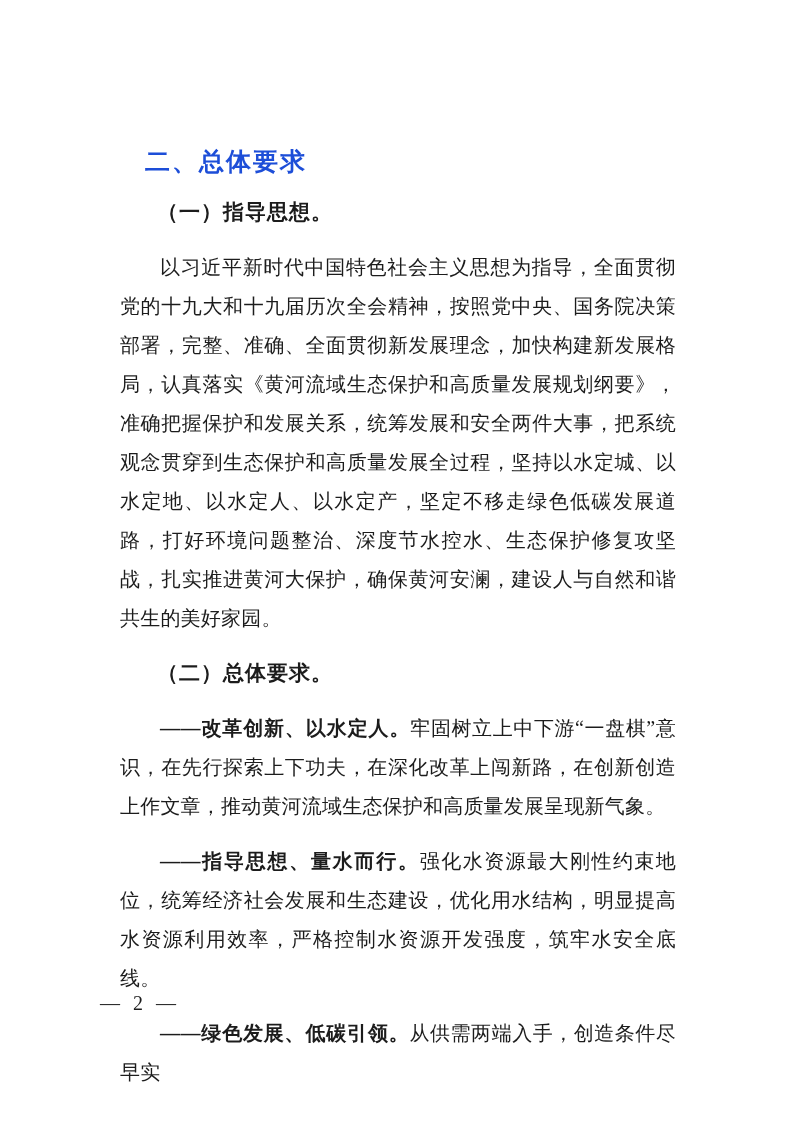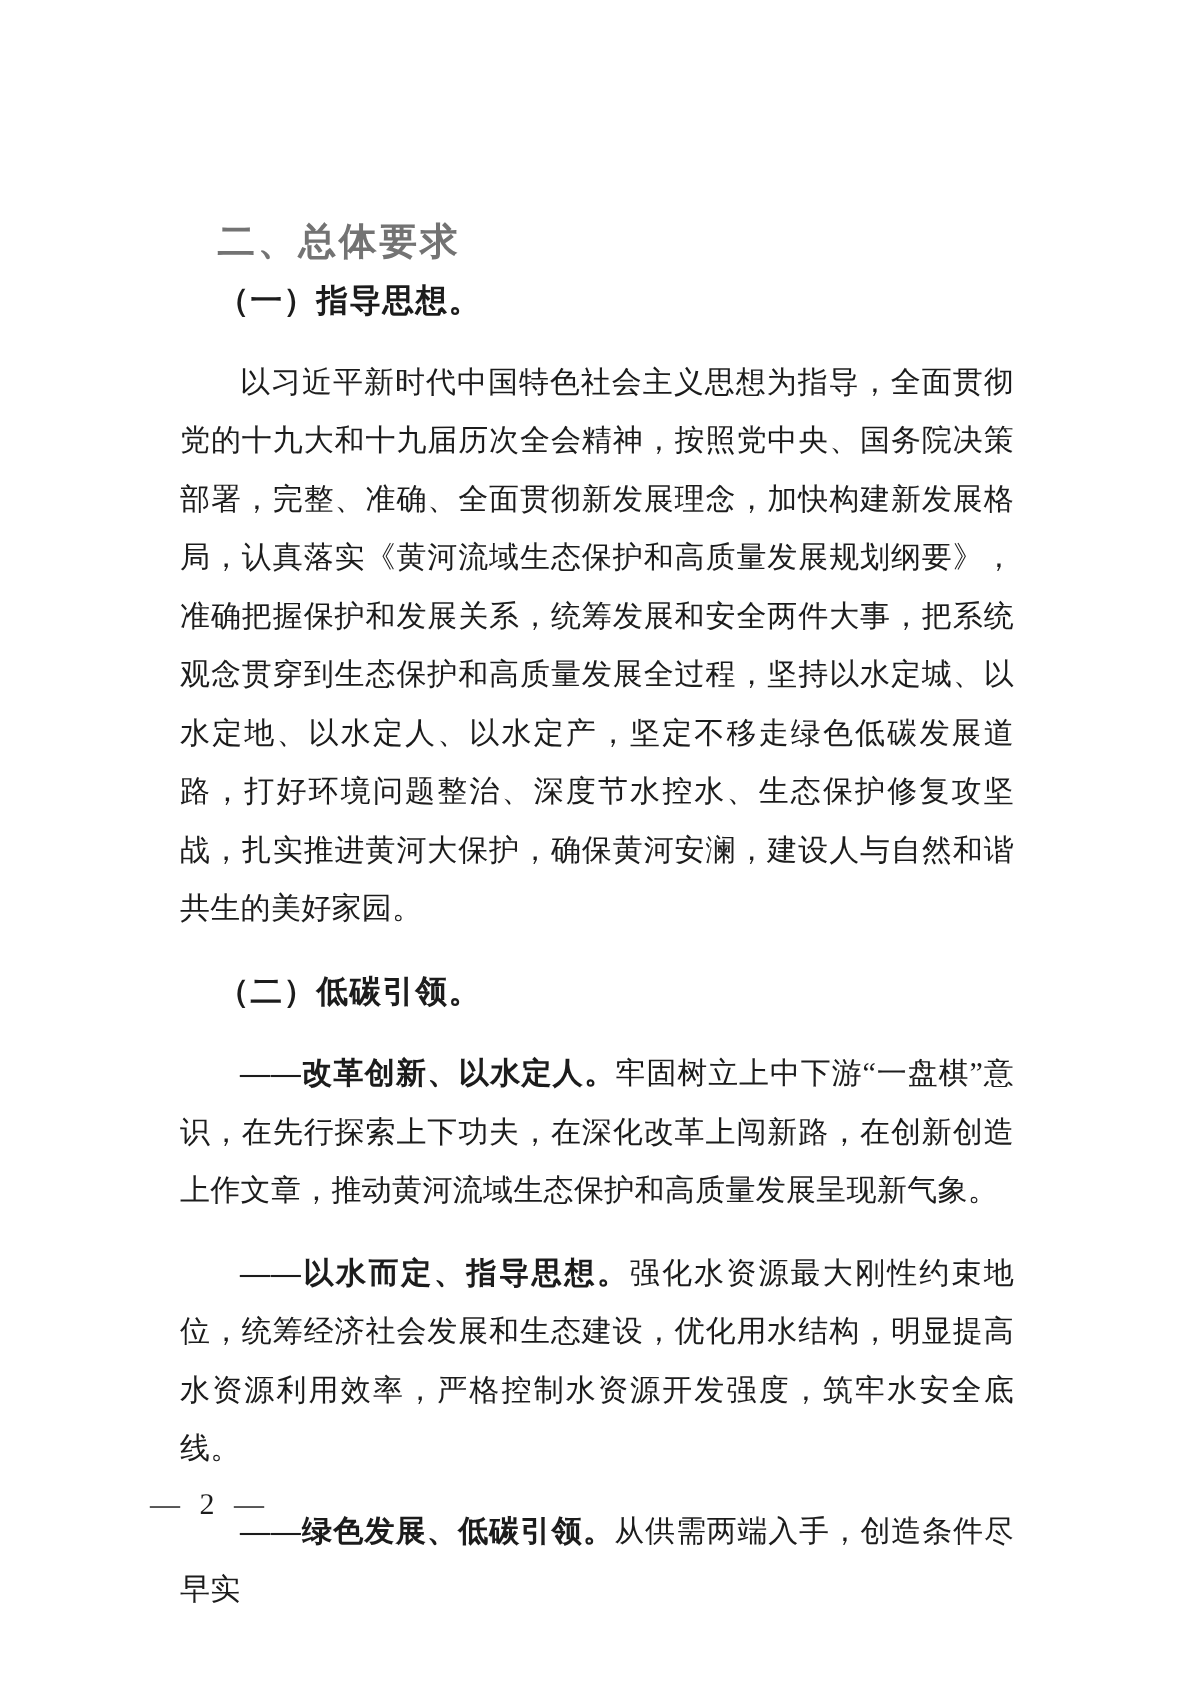--- a/index.html
+++ b/index.html
@@ -25,24 +25,24 @@
     line-height: 39px;
   }
   .heading {
     margin: 0;
     font-family: "Liberation Sans", "DejaVu Sans", sans-serif;
     font-size: 25px;
     font-weight: bold;
     letter-spacing: 2px;
     line-height: 40px;
     text-indent: 41px;
-    color: #737373;
+    color: #1d4ed8;
   }
   .subhead {
-    margin: 0;
+    margin: 12px;
     font-weight: bold;
     font-size: 21px;
     line-height: 39px;
     text-indent: 41px;
     letter-spacing: 1px;
   }
   .body-para {
     margin: 16px;
     text-align: justify;
     text-indent: 2em;
@@ -67,25 +67,25 @@
 
 <div class="page">
   <div class="content">
 
     <h2 class="heading">二、总体要求</h2>
 
     <p class="subhead">（一）指导思想。</p>
 
     <p class="body-para">以习近平新时代中国特色社会主义思想为指导，全面贯彻党的十九大和十九届历次全会精神，按照党中央、国务院决策部署，完整、准确、全面贯彻新发展理念，加快构建新发展格局，认真落实《黄河流域生态保护和高质量发展规划纲要》，准确把握保护和发展关系，统筹发展和安全两件大事，把系统观念贯穿到生态保护和高质量发展全过程，坚持以水定城、以水定地、以水定人、以水定产，坚定不移走绿色低碳发展道路，打好环境问题整治、深度节水控水、生态保护修复攻坚战，扎实推进黄河大保护，确保黄河安澜，建设人与自然和谐共生的美好家园。</p>
 
-    <p class="subhead">（二）低碳引领。</p>
+    <p class="subhead">（二）总体要求。</p>
 
     <p class="body-para"><span class="lead">——改革创新、以水定人。</span><span>牢固树立上中下游“一盘棋”意识，在先行探索上下功夫，在深化改革上闯新路，在创新创造上作文章，推动黄河流域生态保护和高质量发展呈现新气象。</span></p>
 
-    <p class="body-para"><span class="lead">——以水而定、指导思想。</span><span>强化水资源最大刚性约束地位，统筹经济社会发展和生态建设，优化用水结构，明显提高水资源利用效率，严格控制水资源开发强度，筑牢水安全底线。</span></p>
+    <p class="body-para"><span class="lead">——指导思想、量水而行。</span><span>强化水资源最大刚性约束地位，统筹经济社会发展和生态建设，优化用水结构，明显提高水资源利用效率，严格控制水资源开发强度，筑牢水安全底线。</span></p>
 
 
     <p class="body-para"><span class="lead">——绿色发展、低碳引领。</span><span>从供需两端入手，创造条件尽早实</span></p>
 
   </div>
 
   <div class="footer-page-number">— 2 —</div>
 </div>
 
 </body></html>

